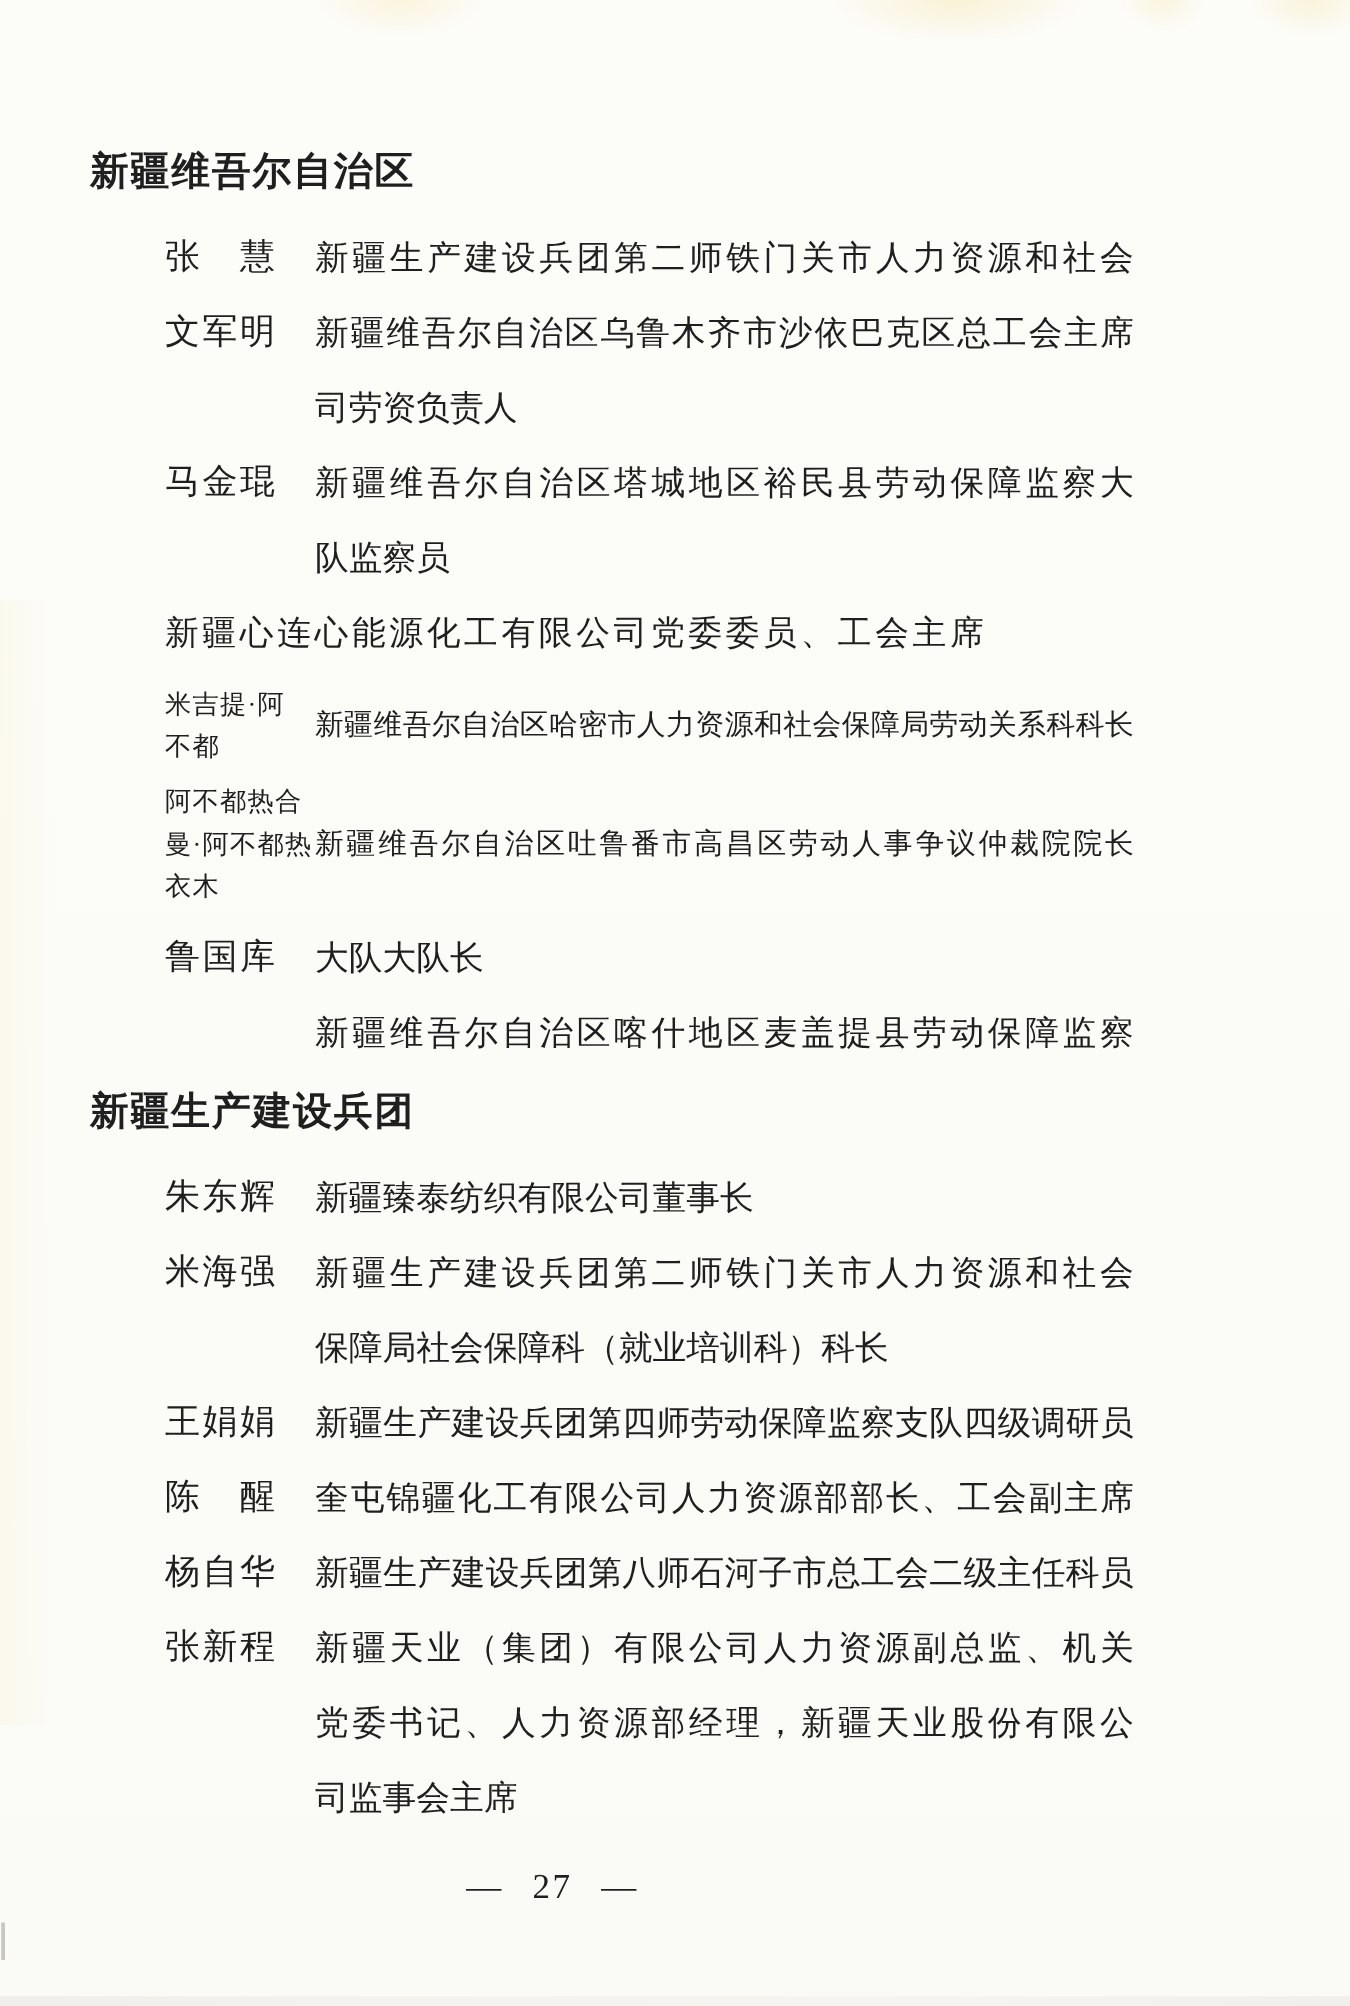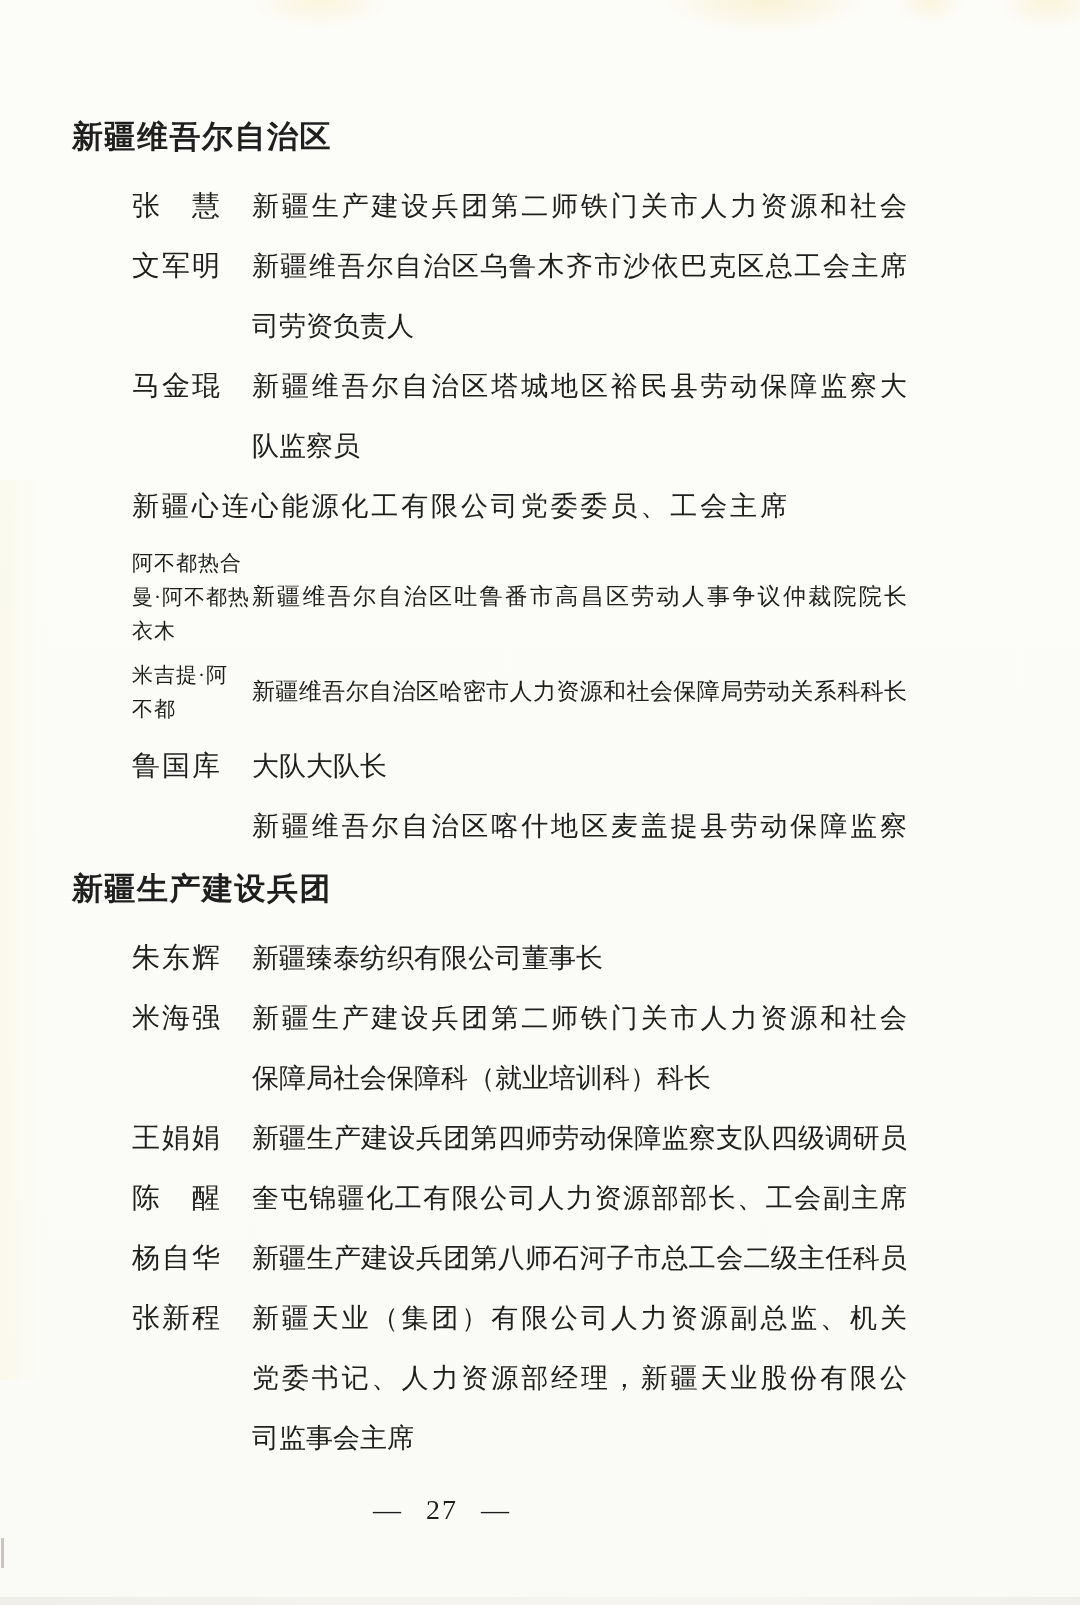--- a/index.html
+++ b/index.html
@@ -124,39 +124,39 @@
     </div>
 
     <div class="entry">
       <div class="desc">
         <div class="tline">新疆心连心能源化工有限公司党委委员、工会主席</div>
       </div>
     </div>
 
     <div class="entry small">
       <div class="name">
+        <div class="name-line">米吉提·阿</div>
+        <div class="name-line">不都</div>
+      </div>
+      <div class="desc">
+        <div class="tline">新疆维吾尔自治区哈密市人力资源和社会保障局劳动关系科科长</div>
+      </div>
+    </div>
+
+    <div class="entry small">
+      <div class="name">
         <div class="name-line">阿不都热合</div>
         <div class="name-line">曼·阿不都热</div>
         <div class="name-line">衣木</div>
       </div>
       <div class="desc">
         <div class="tline">新疆维吾尔自治区吐鲁番市高昌区劳动人事争议仲裁院院长</div>
       </div>
     </div>
 
-    <div class="entry small">
-      <div class="name">
-        <div class="name-line">米吉提·阿</div>
-        <div class="name-line">不都</div>
-      </div>
-      <div class="desc">
-        <div class="tline">新疆维吾尔自治区哈密市人力资源和社会保障局劳动关系科科长</div>
-      </div>
-    </div>
-
     <div class="entry">
       <div class="name">鲁国库</div>
       <div class="desc">
         <div class="tline last">大队大队长</div>
         <div class="tline">新疆维吾尔自治区喀什地区麦盖提县劳动保障监察</div>
       </div>
     </div>
 
   </div>
 

